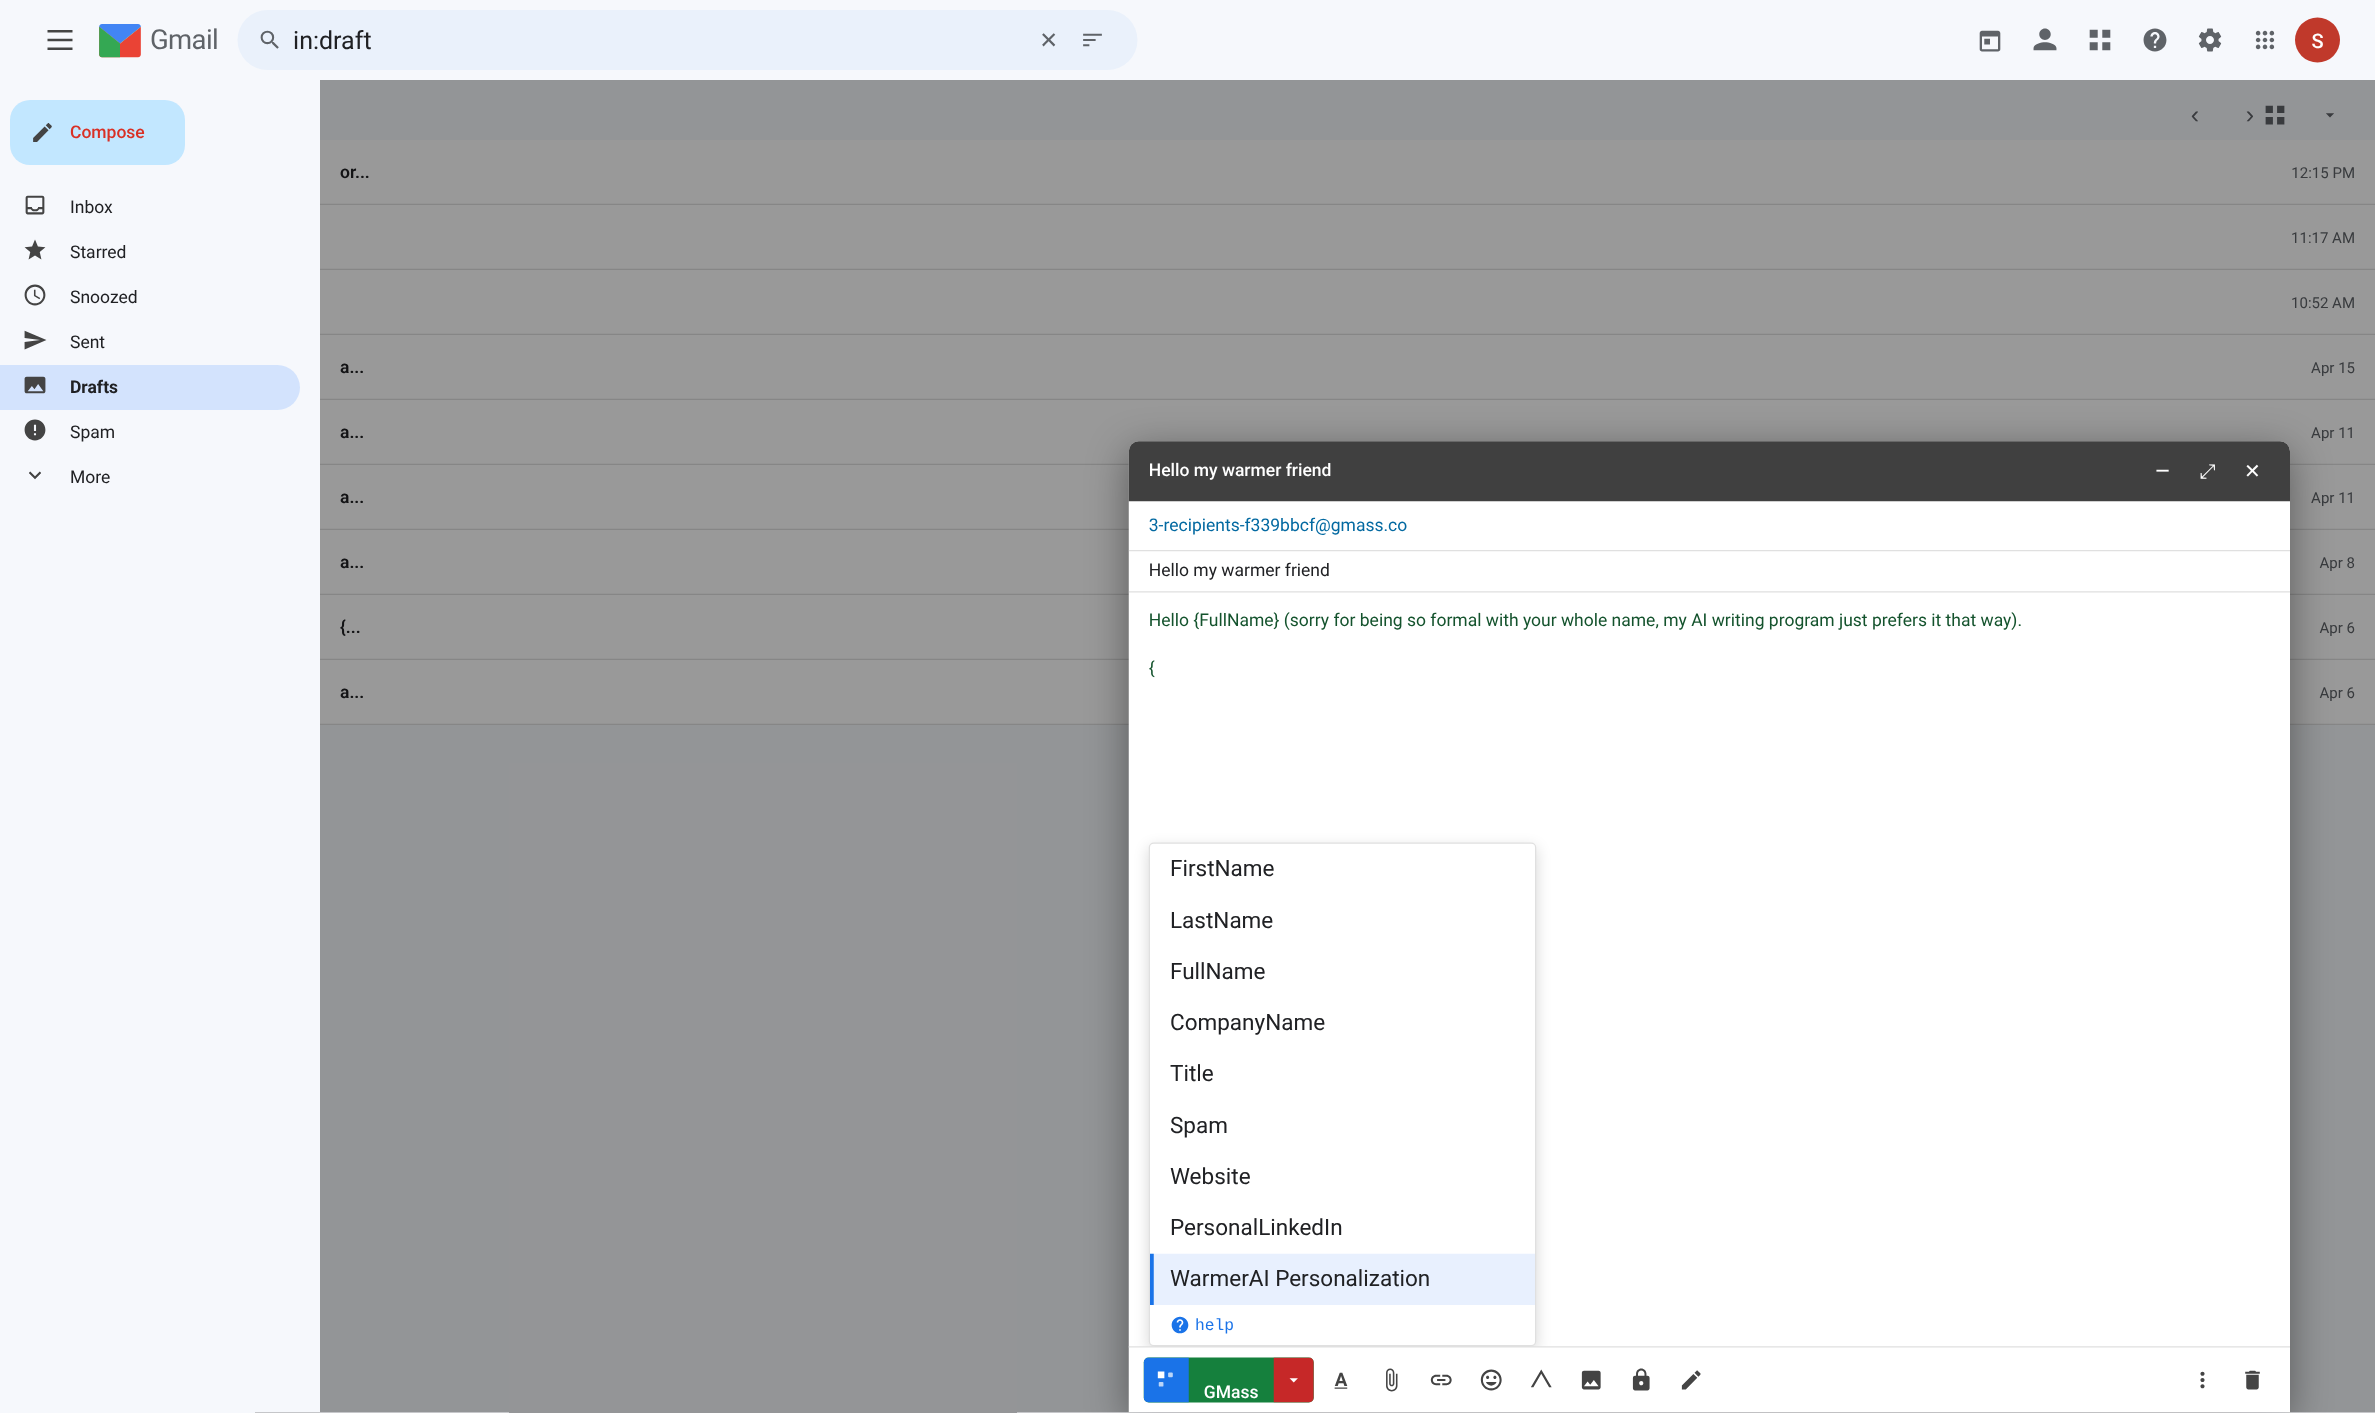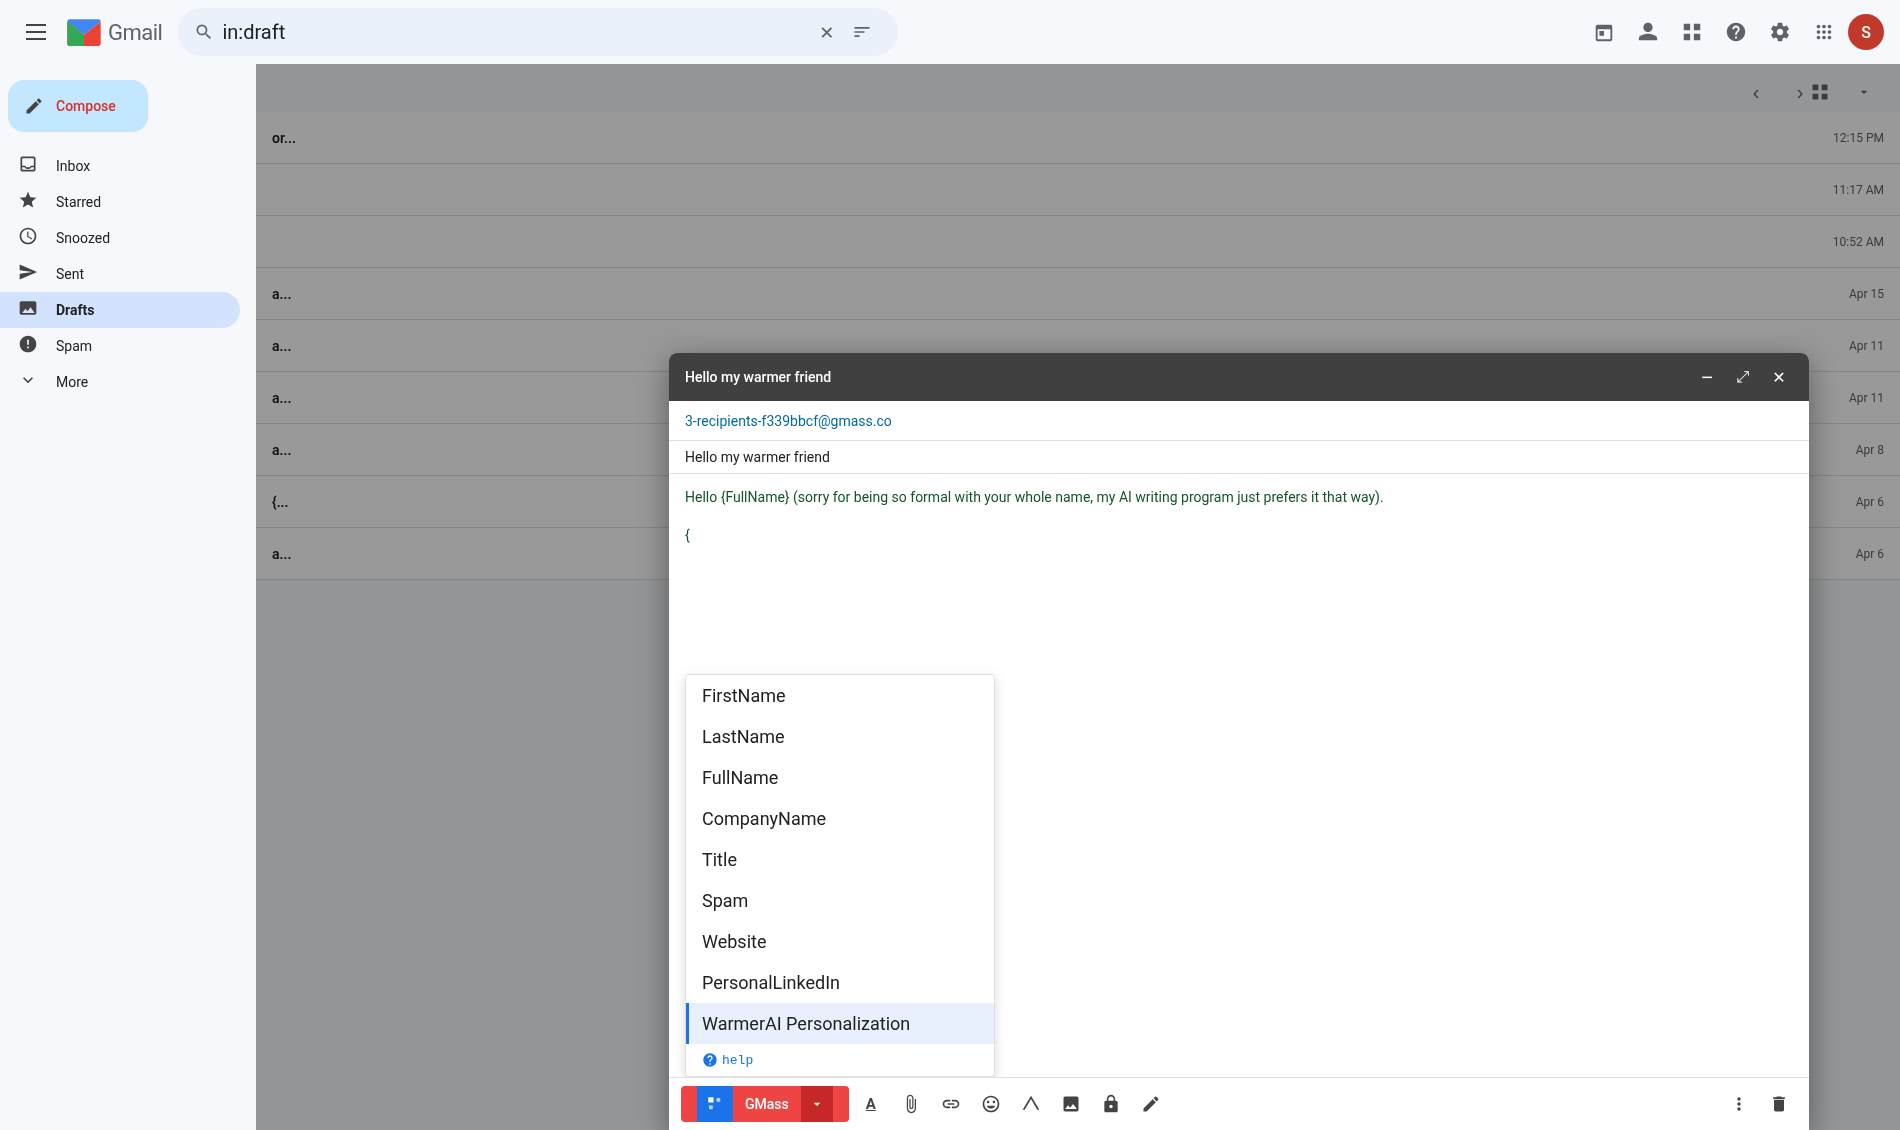--- a/index.html
+++ b/index.html
@@ -11,21 +11,21 @@
       overflow: hidden;
       position: relative;
     }
 
     
     .top-bar {
       display: flex;
       align-items: center;
       height: 64px;
       background: #f6f8fc;
-      padding: 0 16px;
+      padding: 0 28px;
       gap: 8px;
       position: relative;
       z-index: 1;
     }
     .hamburger-icon {
       width: 40px; height: 40px;
       display: flex; flex-direction: column; justify-content: center; align-items: center; gap: 5px;
       cursor: pointer; border-radius: 50%;
     }
     .hamburger-icon span {
@@ -168,22 +168,22 @@
       position: absolute;
       top: 0; left: 0; right: 0; bottom: 0;
       background: rgba(0,0,0,0.4);
       z-index: 10;
     }
 
     
     .compose-modal {
       position: absolute;
       bottom: 0;
-      right: 91px;
-      width: 1140px;
+      right: 68px;
+      width: 929px;
       background: white;
       border-radius: 8px 8px 0 0;
       box-shadow: 0 8px 32px rgba(0,0,0,0.4);
       z-index: 20;
       display: flex;
       flex-direction: column;
       max-height: 820px;
       margin-top: 16px;
     }
     .modal-header {
@@ -276,26 +276,26 @@
     
     .modal-toolbar {
       display: flex;
       align-items: center;
       padding: 8px 12px;
       border-top: 1px solid #e0e0e0;
       gap: 4px;
     }
     .gmass-btn {
       display: flex;
-      align-items: center;
-      background: #ef4444;
+      align-items: flex-end;
+      background: #15803d;
       color: white;
       border: none;
       border-radius: 4px;
-      padding: 16px;
+      padding: 0;
       cursor: pointer;
       height: 36px;
       overflow: hidden;
     }
     .gmass-send {
       background: #1a73e8;
       color: white;
       border: none;
       width: 36px; height: 36px;
       display: flex; align-items: center; justify-content: center;

